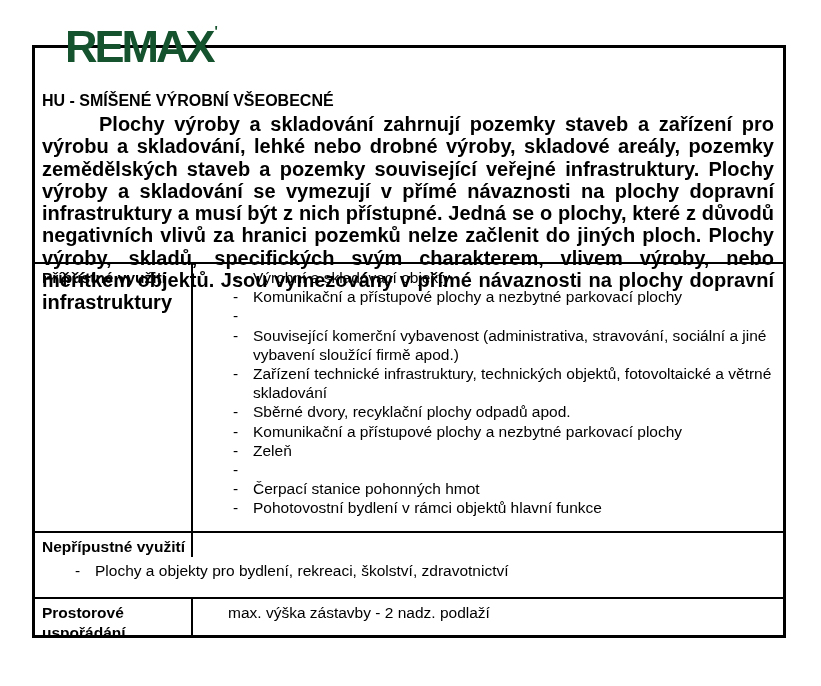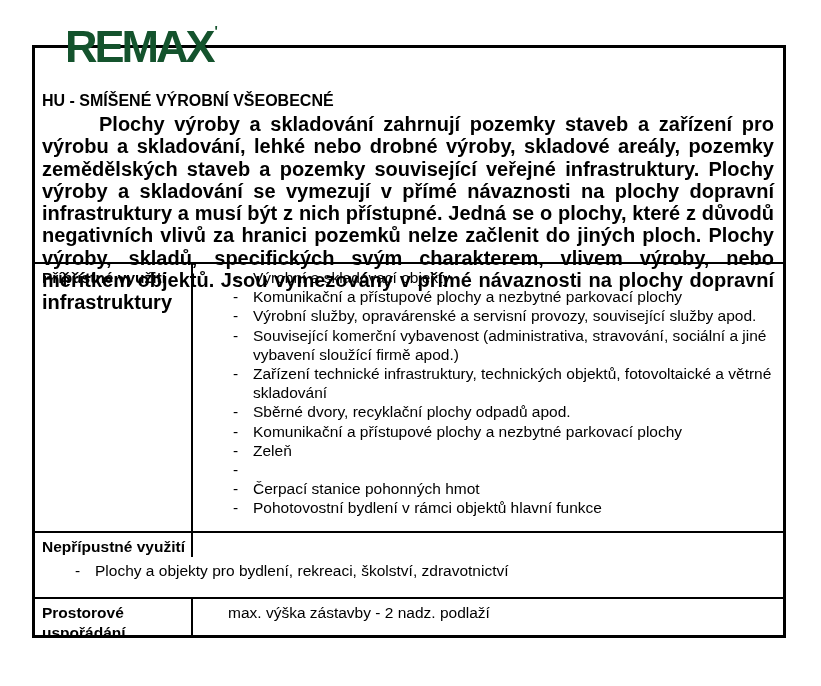--- a/index.html
+++ b/index.html
@@ -140,21 +140,20 @@
               <li>
                 <span class="dash">-</span>
                 <span class="li-text">Výrobní a skladovací objekty</span>
               </li>
               <li>
                 <span class="dash">-</span>
                 <span class="li-text">Komunikační a přístupové plochy a nezbytné parkovací plochy</span>
               </li>
               <li>
                 <span class="dash">-</span>
-                <span class="li-text">Výrobní služby, opravárenské a servisní provozy, související služby apod.</span>
               </li>
               <li>
                 <span class="dash">-</span>
                 <span class="li-text">Související komerční vybavenost (administrativa, stravování, sociální a jiné vybavení sloužící firmě apod.)</span>
               </li>
               <li>
                 <span class="dash">-</span>
                 <span class="li-text">Zařízení technické infrastruktury, technických objektů, fotovoltaické a větrné skladování</span>
               </li>
               <li>

